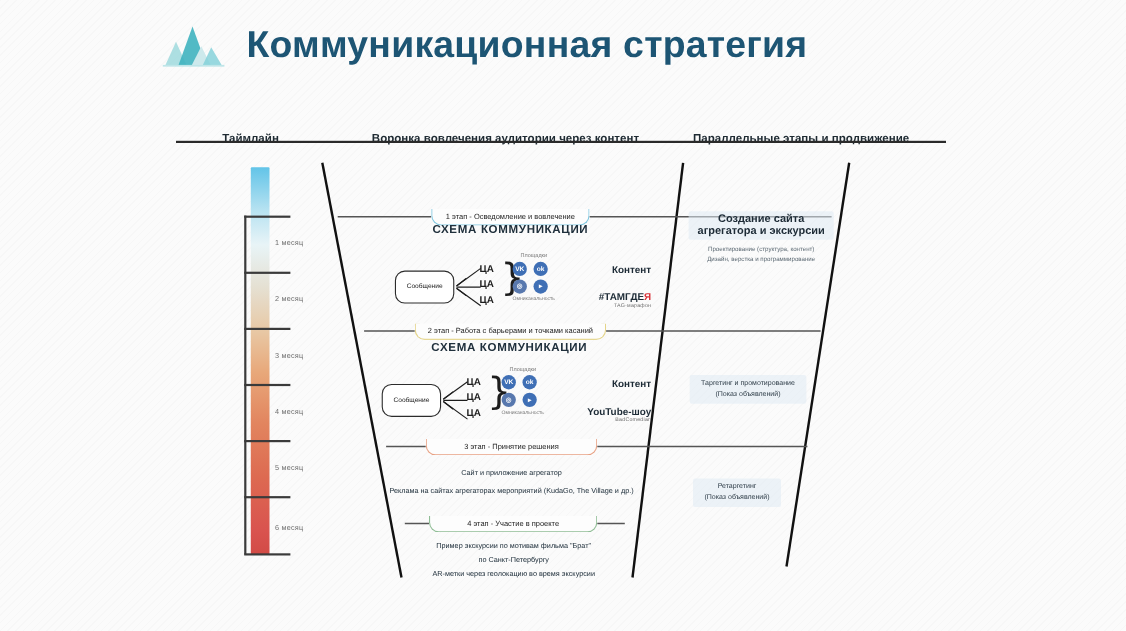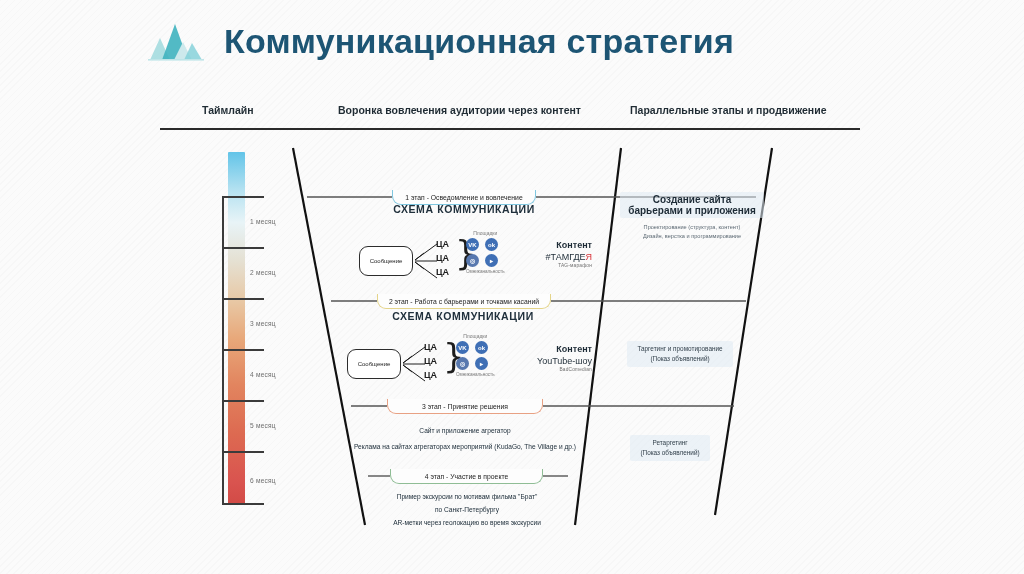--- a/index.html
+++ b/index.html
@@ -21,21 +21,21 @@
     position:absolute;left:0;top:16px;width:878px;
     display:flex;align-items:center;justify-content:center;gap:14px;
   }
   .logo{width:66px;height:50px;flex:0 0 auto;}
   .title{
     font-size:34px;font-weight:bold;color:#1d5574;letter-spacing:0.2px;
     white-space:nowrap;
   }
 
   
-  .col-heads{position:absolute;left:160px;top:104px;width:700px;height:22px;}
+  .col-heads{position:absolute;left:160px;top:120px;width:700px;height:22px;}
   .col-head{
     position:absolute;top:0;font-size:10.5px;font-weight:bold;color:#1f2b33;
     white-space:nowrap;
   }
   .ch1{left:42px;}
   .ch2{left:178px;}
   .ch3{left:470px;}
   .head-rule{
     position:absolute;left:160px;top:128px;width:700px;height:1.6px;
     background:#2a2a2a;
@@ -103,21 +103,21 @@
     color:#fff;font-size:6px;font-weight:bold;line-height:1;
   }
   .ic.vk{background:#3f6fb5;}
   .ic.ok{background:#3f6fb5;}
   .ic.ig{background:#5878ae;}
   .ic.yt{background:#3f6fb5;}
   .platforms .omni{font-size:4.6px;color:#7a7a7a;margin-top:2px;}
 
   .content-col{position:absolute;text-align:right;}
   .content-col .c-head{font-size:9px;font-weight:bold;color:#1d2b36;}
-  .content-col .c-main{font-size:9px;font-weight:normal;color:#1d2b36;margin-top:2px;}
+  .content-col .c-main{font-size:9px;font-weight:bold;color:#1d2b36;margin-top:15px;}
   .content-col .c-sub{font-size:4.8px;color:#6f6f6f;margin-top:1px;letter-spacing:.2px;}
   .red{color:#d9343a;}
 
   .funnel-text{
     position:absolute;text-align:center;font-size:6.6px;color:#20303c;
     white-space:nowrap;line-height:13px;
   }
 
   
   .rblock{position:absolute;text-align:center;}
@@ -231,21 +231,21 @@
 
   <div class="content-col" style="left:518px;top:240px;width:74px;">
     <div class="c-head">Контент</div>
     <div class="c-main"><span>#ТАМГДЕ</span><span class="red">Я</span></div>
     <div class="c-sub">TAG-марафон</div>
   </div>
 
   <div class="rblock" style="left:612px;top:192px;width:160px;">
     <div class="rb-title">
       <span>Создание сайта</span><br>
-      <span>барьерами и приложения</span>
+      <span>агрегатора и экскурсии</span>
     </div>
     <div class="rb-sub">
       <span>Проектирование (структура, контент)</span><br>
       <span>Дизайн, верстка и программирование</span>
     </div>
   </div>
 
   <div class="banner b2" style="left:377px;top:294px;width:174px;">2 этап - Работа с барьерами и точками касаний</div>
 
   <div class="scheme-title" style="left:387px;top:310px;width:152px;">СХЕМА КОММУНИКАЦИИ</div>

